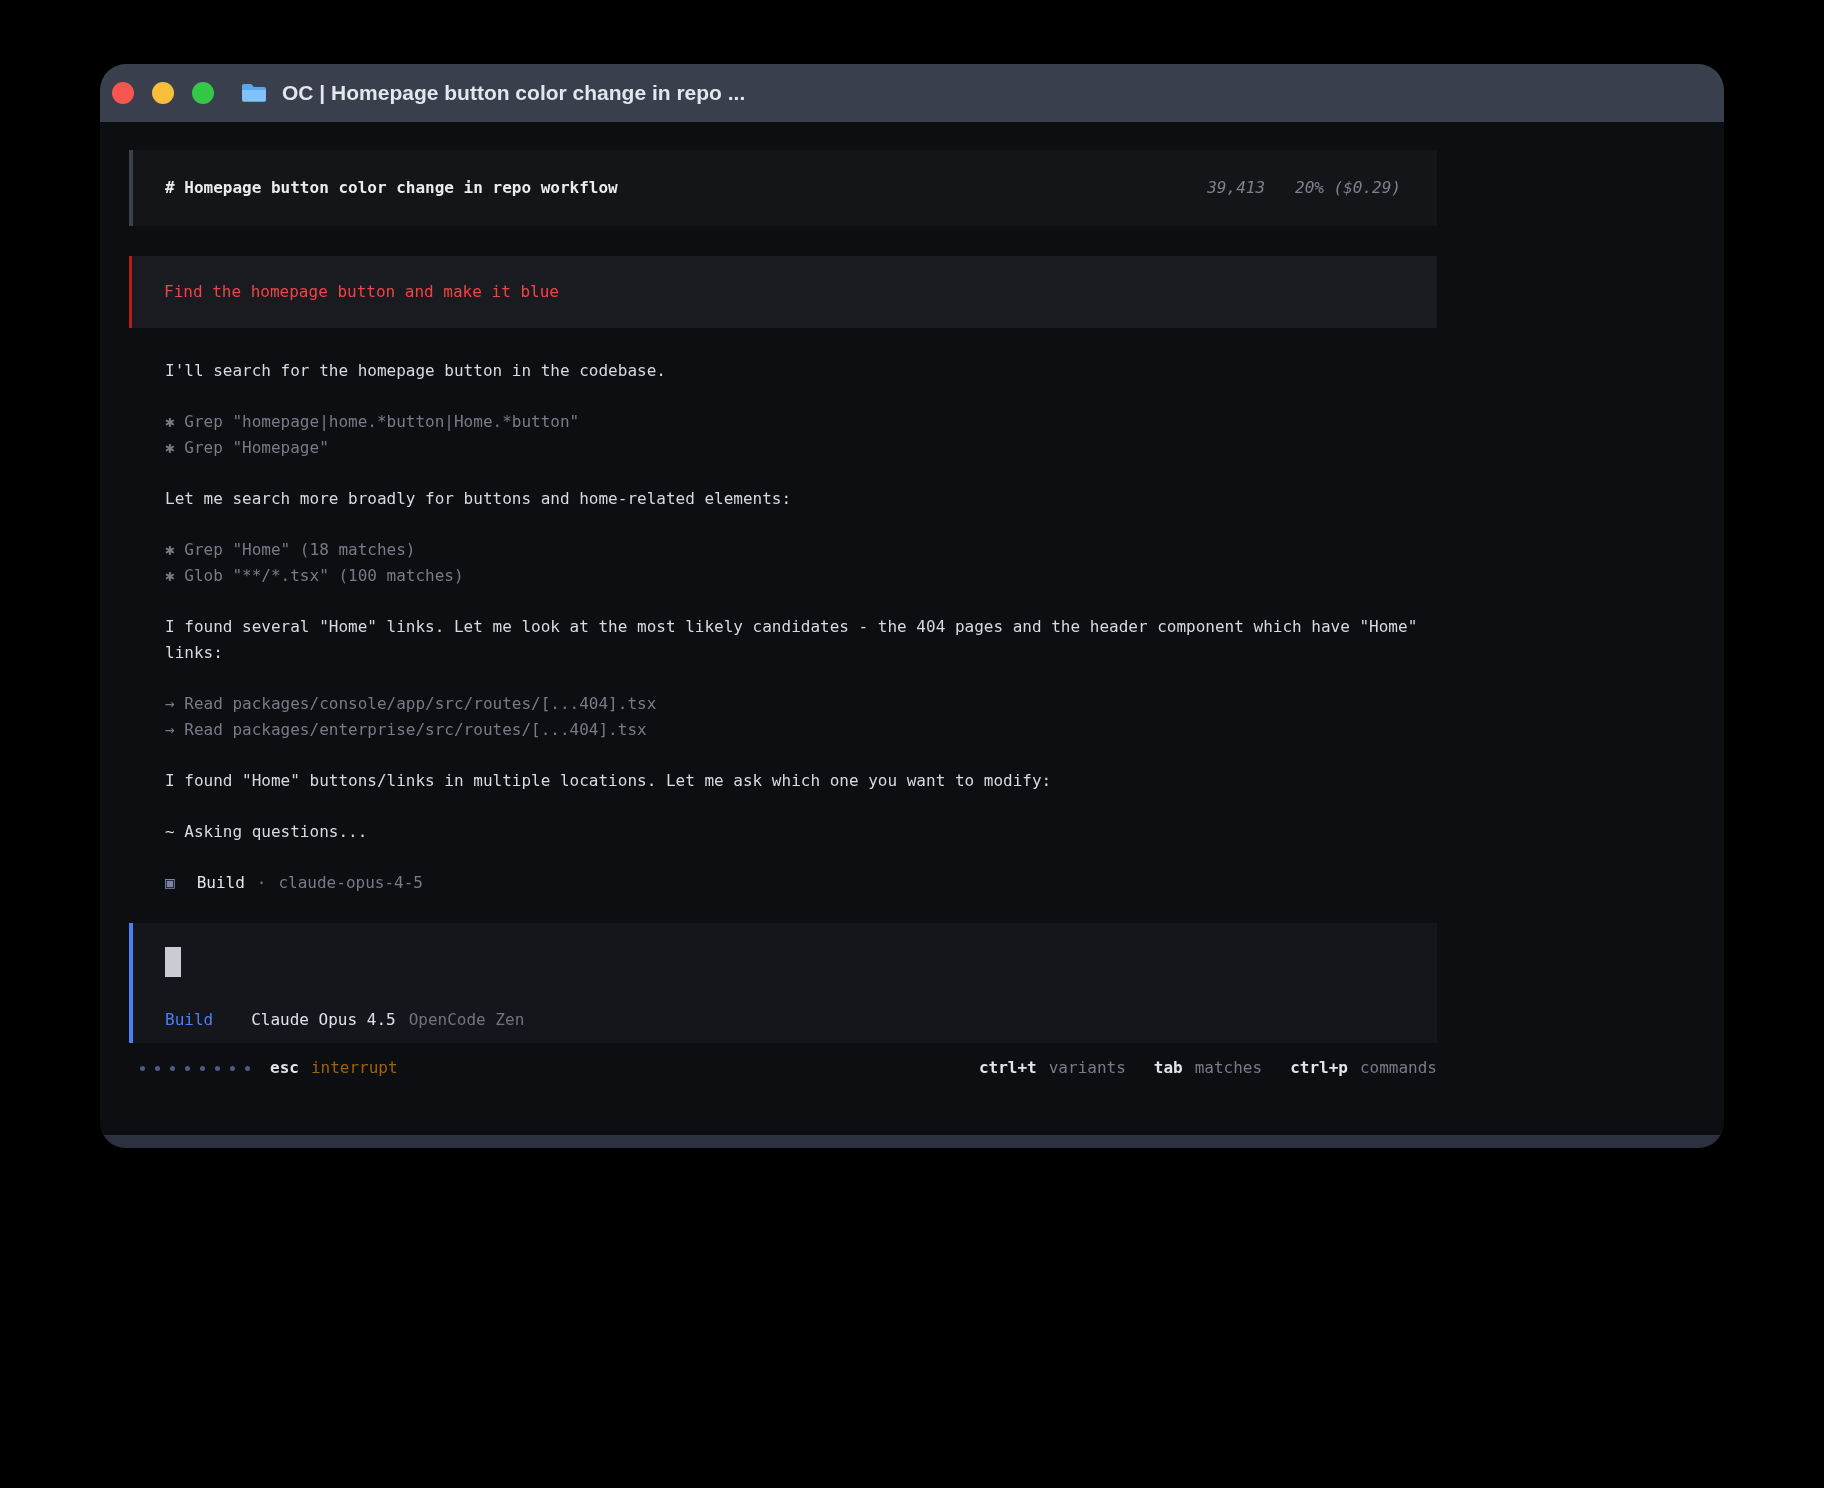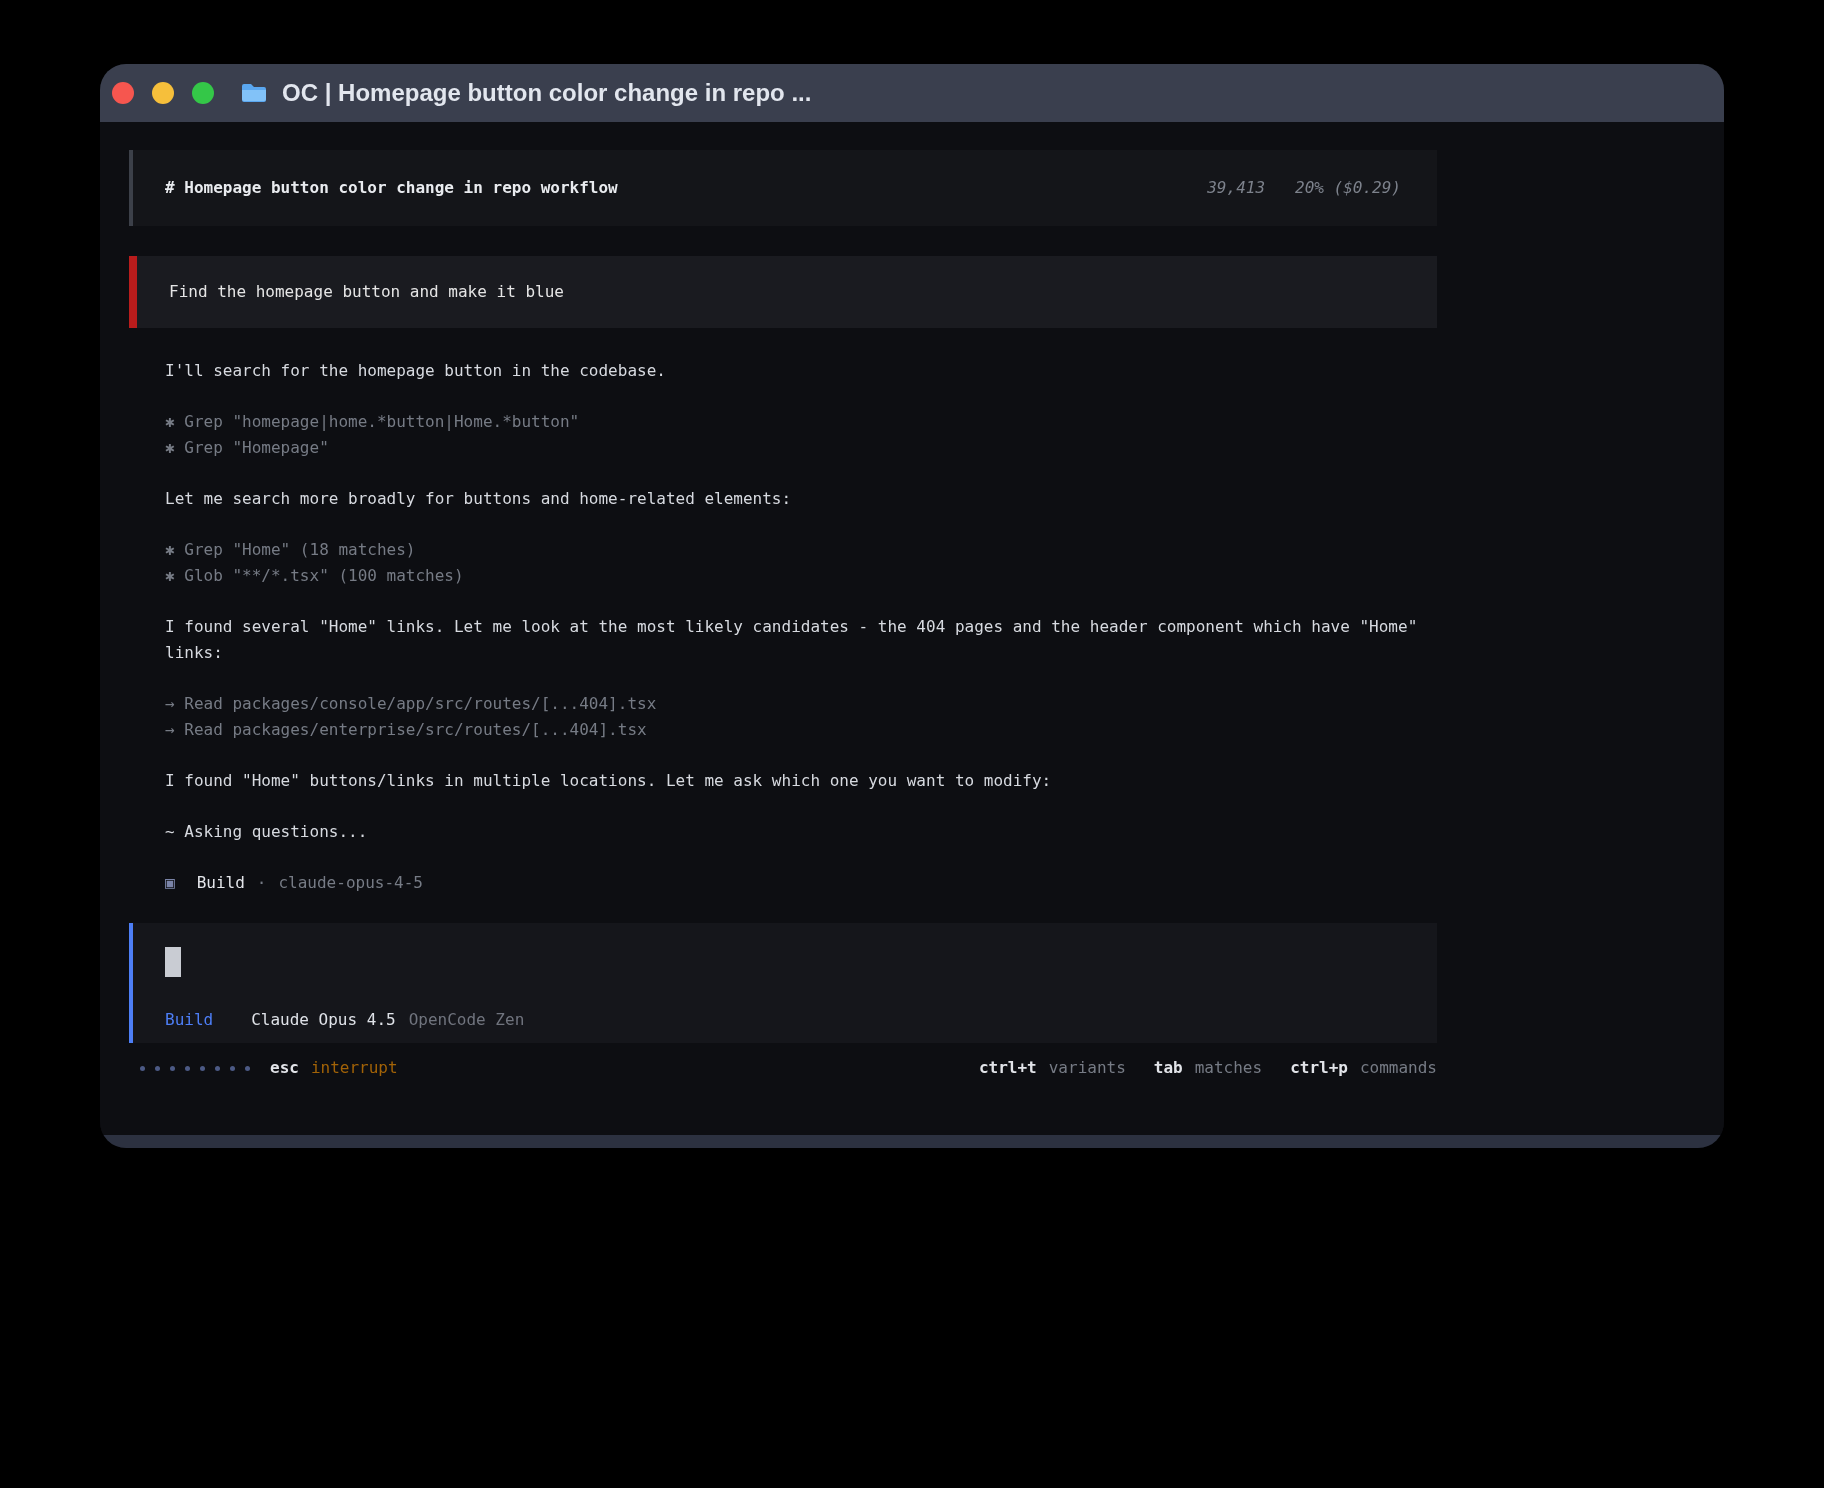--- a/index.html
+++ b/index.html
@@ -23,44 +23,44 @@
   }
   .traffic { display:flex; gap:18px; margin-left:12px; }
   .tl { width:22px; height:22px; border-radius:50%; }
   .tl.red    { background:#f6564f; }
   .tl.yellow { background:#f6bf3b; }
   .tl.green  { background:#34c748; }
   .folder-wrap { margin-left:26px; display:flex; align-items:center; }
   .win-title {
     margin-left:14px;
     font-family:"Liberation Sans","DejaVu Sans",sans-serif;
-    font-weight:bold; font-size:24px; color:#e2e6ee;
+    font-weight:bold; font-size:21px; color:#e2e6ee;
     white-space:nowrap;
   }
   
   .terminal {
     height:1013px; background:#0d0e12; position:relative;
     font-size:16px; line-height:26px;
   }
   .content { position:absolute; left:29px; top:0; width:1308px; }
 
   .block-header {
     margin-top:28px; height:76px; box-sizing:border-box;
     background:#141519; border-left:4px solid #3c4049;
     display:flex; align-items:center; justify-content:space-between;
     padding:0 36px 0 32px;
   }
   .h-title { font-weight:bold; color:#e9ebef; white-space:nowrap; }
   .h-stats { color:#7d828c; display:flex; gap:30px; white-space:nowrap;font-style:italic; }
 
   .block-user {
     margin-top:30px; height:72px; box-sizing:border-box;
-    background:#1a1b20; border-left:8px solid #b91c1c;
+    background:#1a1b20; border-left:3px solid #b91c1c;
     display:flex; align-items:center; padding-left:32px;
-    color:#e5e5e5;
+    color:#ef4444;
   }
 
   .convo { margin:30px 0 8px 36px; color:#d7dae0; }
   .para { margin:0 0 25px 0; }
   .para:last-child { margin-bottom:0; }
   .tool-line { color:#767b85; }
   .agent-line { display:flex; align-items:center; }
   .agent-icon { color:#7a84a8; }
   .agent-name { color:#e3e5ea; margin-left:22px; }
   .agent-sep  { color:#767b85; margin:0 12px; }

